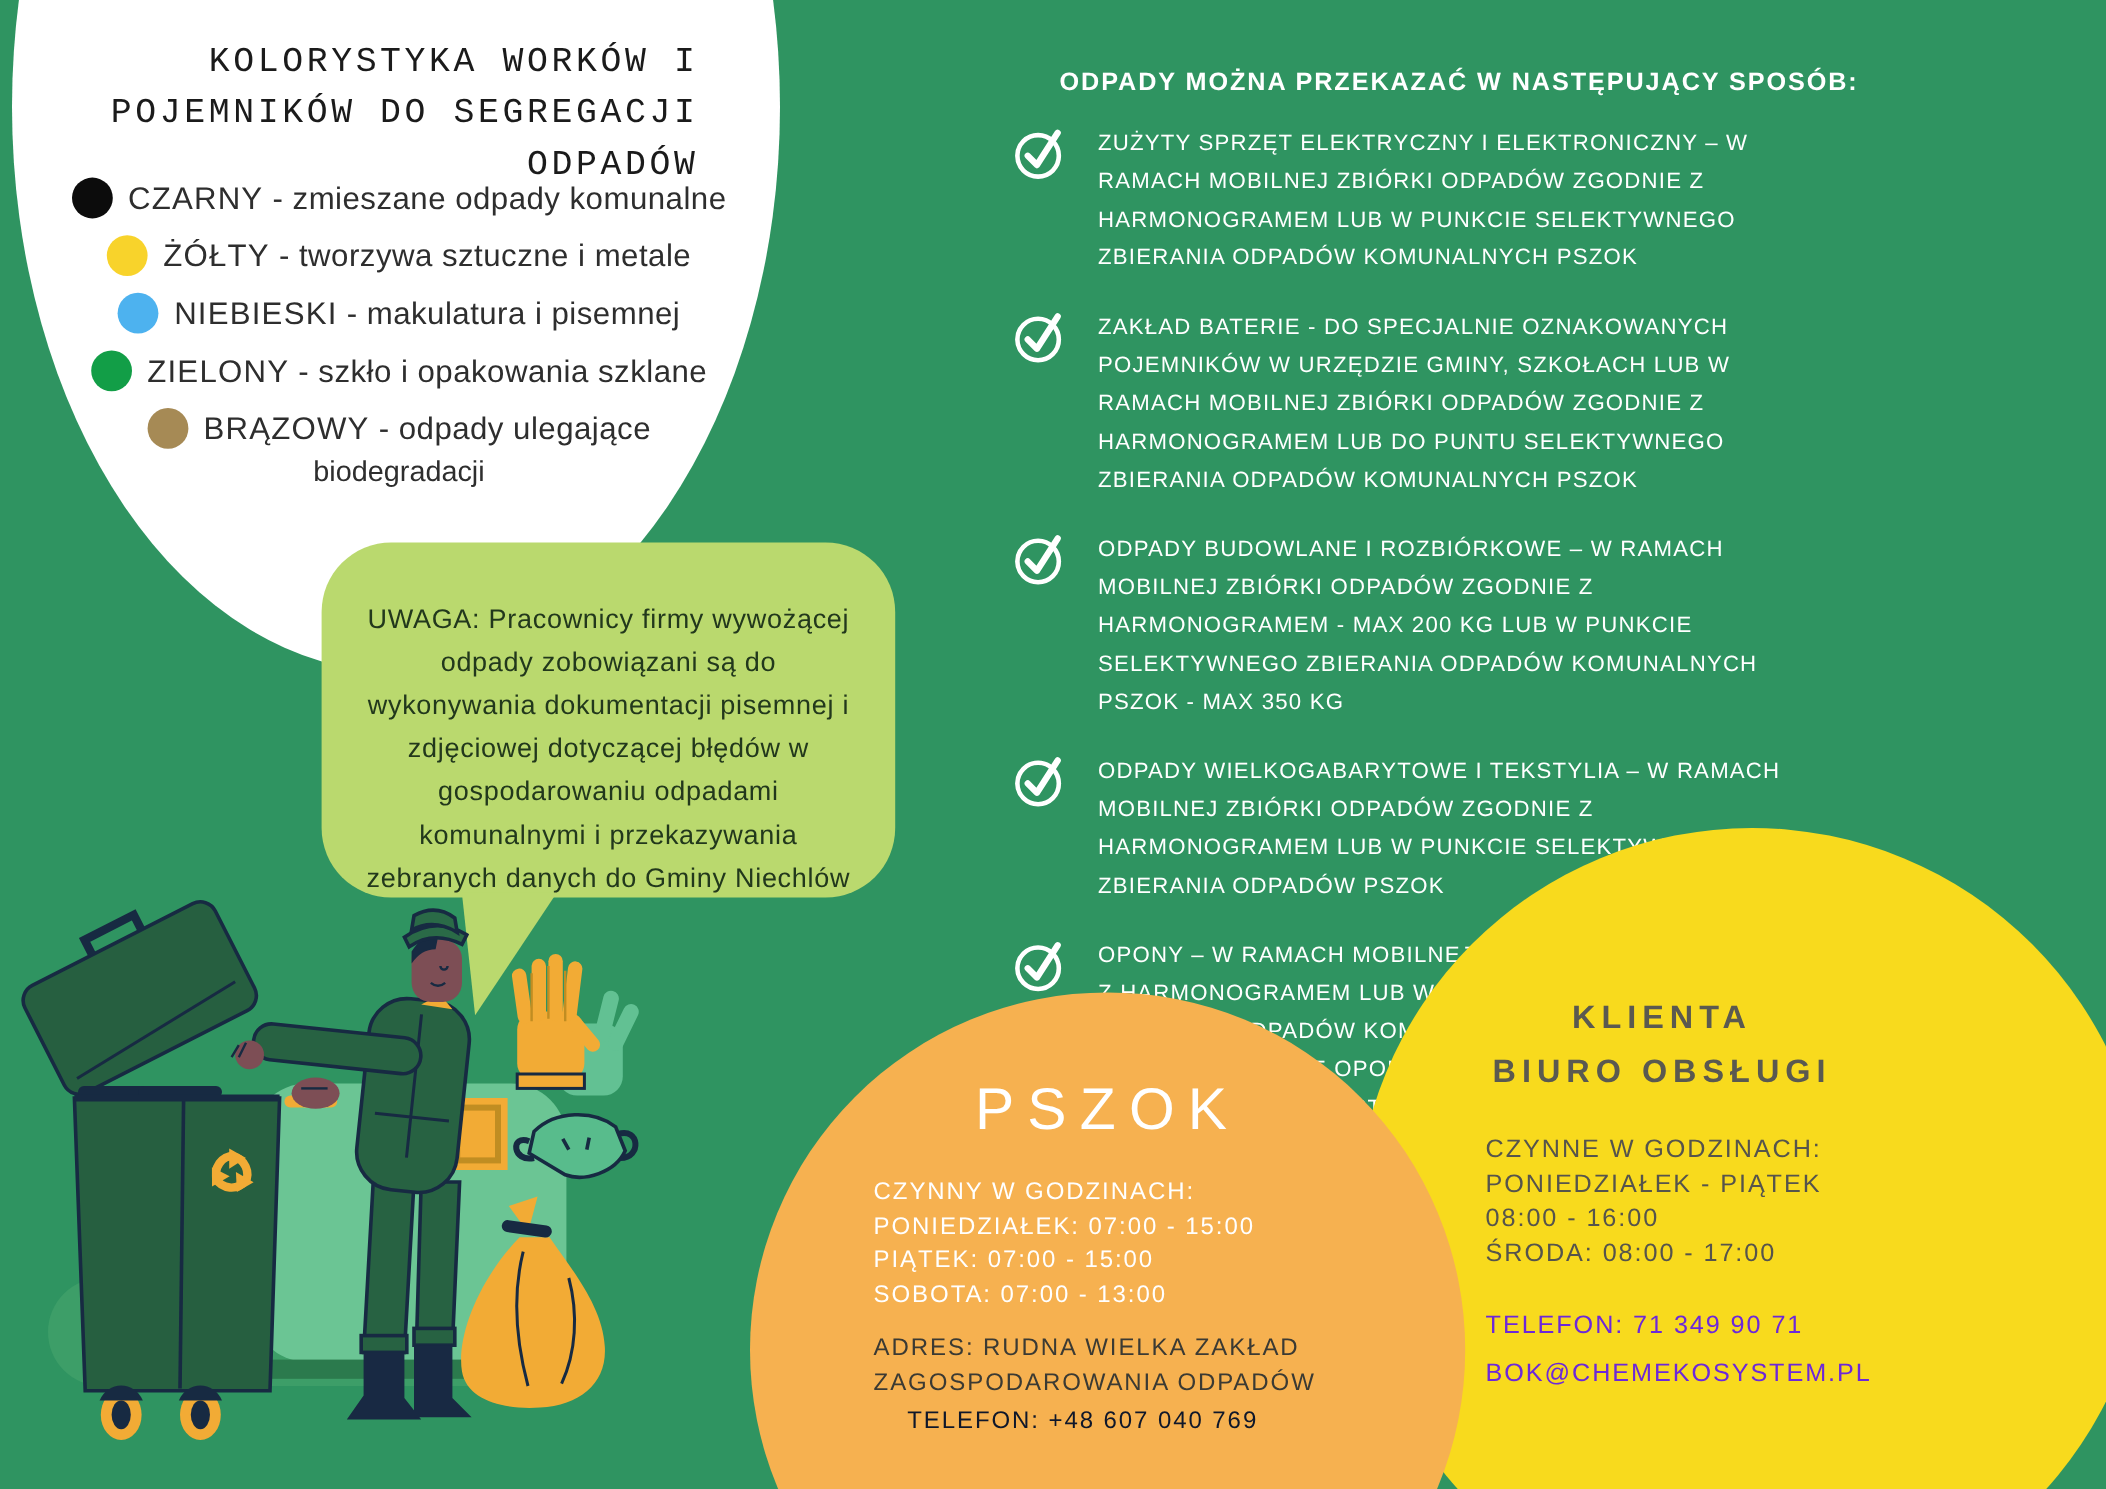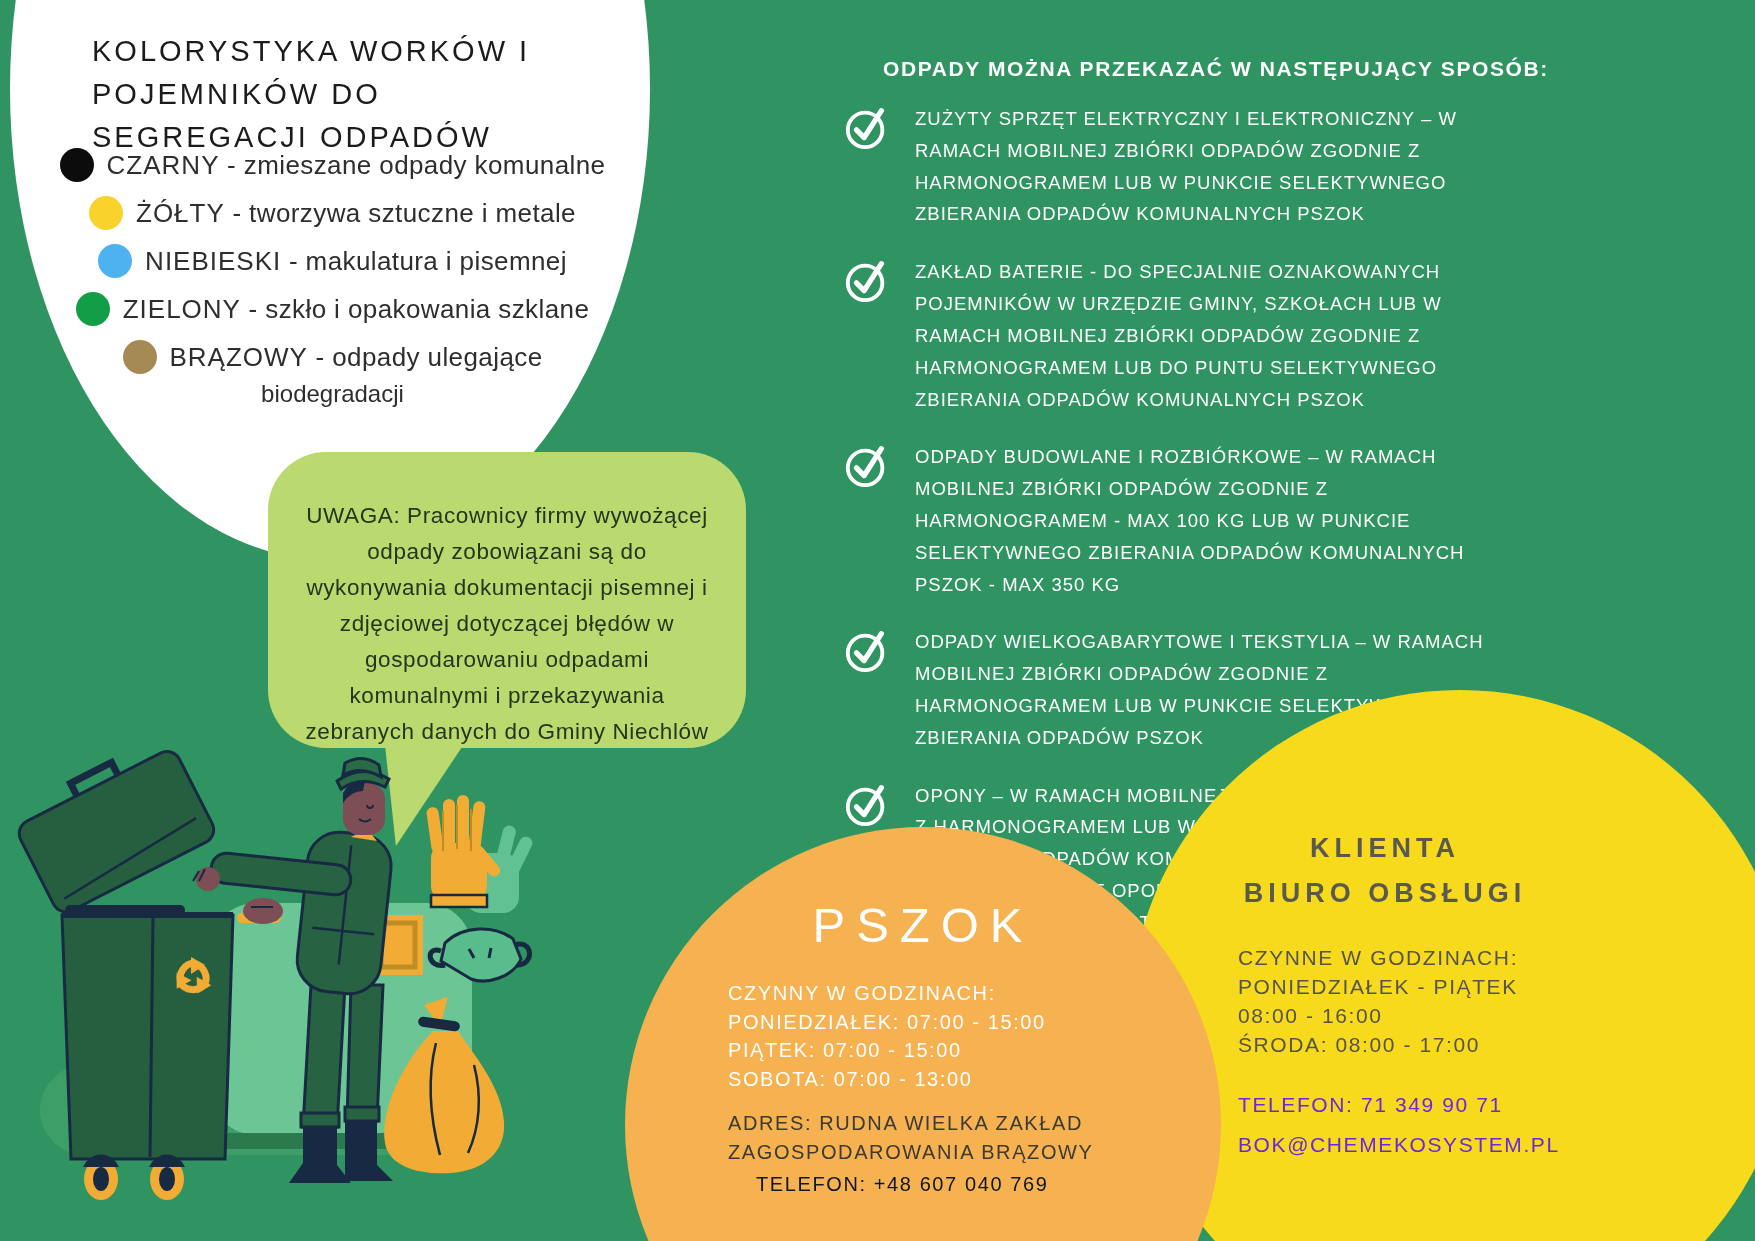--- a/index.html
+++ b/index.html
@@ -2,22 +2,22 @@
 <html><head>
 <meta charset="utf-8">
 <style>
   html,body{margin:0;padding:0;}
   body{font-family:"Liberation Sans","DejaVu Sans",sans-serif;}
   #canvas{position:relative;width:1755px;height:1241px;background:#2f9461;overflow:hidden;}
 
   
   .white-blob{position:absolute;left:10px;top:-382px;width:640px;height:942px;
     background:#ffffff;border-radius:50%;}
-  .legend-title{position:absolute;left:92px;top:30px;width:490px;text-align:left;
-    font-size:29px;line-height:43px;letter-spacing:3px;color:#1b1b1b;font-weight:500;}
+  .legend-title{position:absolute;left:92px;top:30px;width:490px;text-align:right;
+    font-size:29px;line-height:43px;letter-spacing:3px;color:#1b1b1b;font-weight:500;font-family:Liberation Mono, monospace;}
   .legend-list{position:absolute;left:25px;top:148px;width:615px;display:flex;
     flex-direction:column;gap:14px;}
   .legend-row{display:flex;align-items:center;justify-content:center;gap:13px;}
   .legend-dot{width:34px;height:34px;border-radius:50%;flex:0 0 auto;}
   .legend-text{font-size:26px;color:#2e2e2e;letter-spacing:0.4px;white-space:nowrap;}
   .legend-text .cname{letter-spacing:1px;}
   .legend-sub{text-align:center;font-size:24px;color:#2e2e2e;margin-top:-8px;}
 
   
   .handover-heading{position:absolute;left:883px;top:57px;width:680px;
@@ -108,21 +108,21 @@
         <circle cx="23" cy="28" r="18" fill="none" stroke="#ffffff" stroke-width="4"></circle>
         <path d="M14 28 L22 36 L40 8" fill="none" stroke="#ffffff" stroke-width="5.5" stroke-linecap="round" stroke-linejoin="round"></path>
       </svg>
       <div class="handover-text">ZAKŁAD BATERIE - DO SPECJALNIE OZNAKOWANYCH POJEMNIKÓW W URZĘDZIE GMINY, SZKOŁACH LUB W RAMACH MOBILNEJ ZBIÓRKI ODPADÓW ZGODNIE Z HARMONOGRAMEM LUB DO PUNTU SELEKTYWNEGO ZBIERANIA ODPADÓW KOMUNALNYCH PSZOK</div>
     </div>
     <div class="handover-item">
       <svg class="check-icon" viewBox="0 0 50 50">
         <circle cx="23" cy="28" r="18" fill="none" stroke="#ffffff" stroke-width="4"></circle>
         <path d="M14 28 L22 36 L40 8" fill="none" stroke="#ffffff" stroke-width="5.5" stroke-linecap="round" stroke-linejoin="round"></path>
       </svg>
-      <div class="handover-text">ODPADY BUDOWLANE I ROZBIÓRKOWE – W RAMACH MOBILNEJ ZBIÓRKI ODPADÓW ZGODNIE Z HARMONOGRAMEM - MAX 100 KG LUB W PUNKCIE SELEKTYWNEGO ZBIERANIA ODPADÓW KOMUNALNYCH PSZOK - MAX 350 KG</div>
+      <div class="handover-text">ODPADY BUDOWLANE I ROZBIÓRKOWE – W RAMACH MOBILNEJ ZBIÓRKI ODPADÓW ZGODNIE Z HARMONOGRAMEM - MAX 200 KG LUB W PUNKCIE SELEKTYWNEGO ZBIERANIA ODPADÓW KOMUNALNYCH PSZOK - MAX 350 KG</div>
     </div>
     <div class="handover-item">
       <svg class="check-icon" viewBox="0 0 50 50">
         <circle cx="23" cy="28" r="18" fill="none" stroke="#ffffff" stroke-width="4"></circle>
         <path d="M14 28 L22 36 L40 8" fill="none" stroke="#ffffff" stroke-width="5.5" stroke-linecap="round" stroke-linejoin="round"></path>
       </svg>
       <div class="handover-text">ODPADY WIELKOGABARYTOWE I TEKSTYLIA – W RAMACH MOBILNEJ ZBIÓRKI ODPADÓW ZGODNIE Z HARMONOGRAMEM LUB W PUNKCIE SELEKTYWNEGO ZBIERANIA ODPADÓW PSZOK</div>
     </div>
     <div class="handover-item">
       <svg class="check-icon" viewBox="0 0 50 50">
@@ -158,21 +158,21 @@
   <div class="circle orange-circle">
     <div class="pszok-title">PSZOK</div>
     <div class="pszok-hours">
       <div>CZYNNY W GODZINACH:</div>
       <div>PONIEDZIAŁEK: 07:00 - 15:00</div>
       <div>PIĄTEK: 07:00 - 15:00</div>
       <div>SOBOTA: 07:00 - 13:00</div>
     </div>
     <div class="pszok-address">
       <div>ADRES: RUDNA WIELKA ZAKŁAD</div>
-      <div>ZAGOSPODAROWANIA BRĄZOWY</div>
+      <div>ZAGOSPODAROWANIA ODPADÓW</div>
     </div>
     <div class="pszok-phone">TELEFON: +48 607 040 769</div>
   </div>
 
   <svg class="illustration" viewBox="0 0 530 490">
 
     <rect x="25" y="330" width="435" height="90" rx="45" fill="#3d9e68"></rect>
 
     <g>
       <rect x="195" y="168" width="262" height="232" rx="46" fill="#6bc594"></rect>

